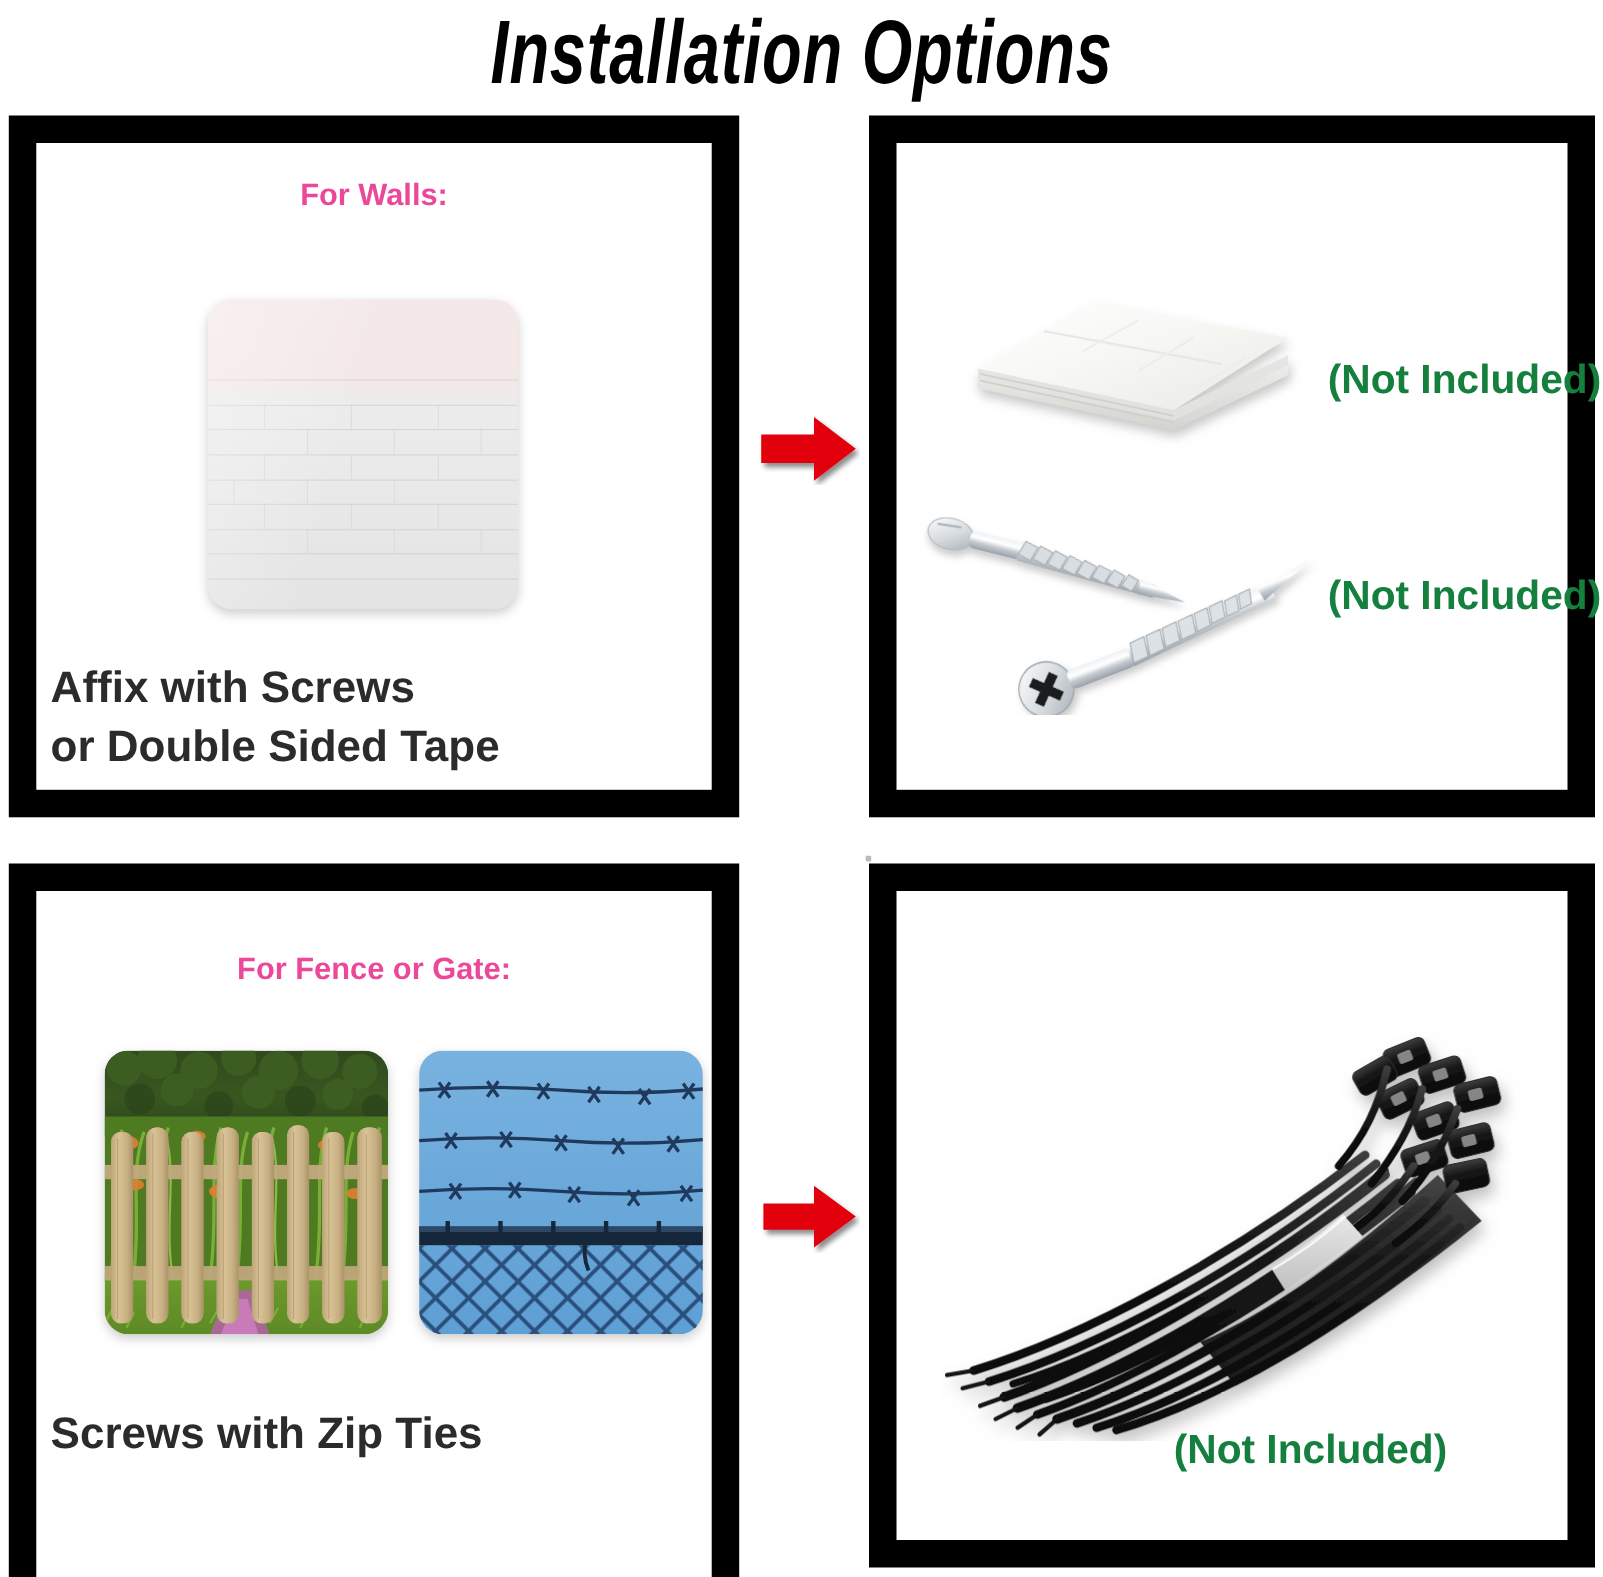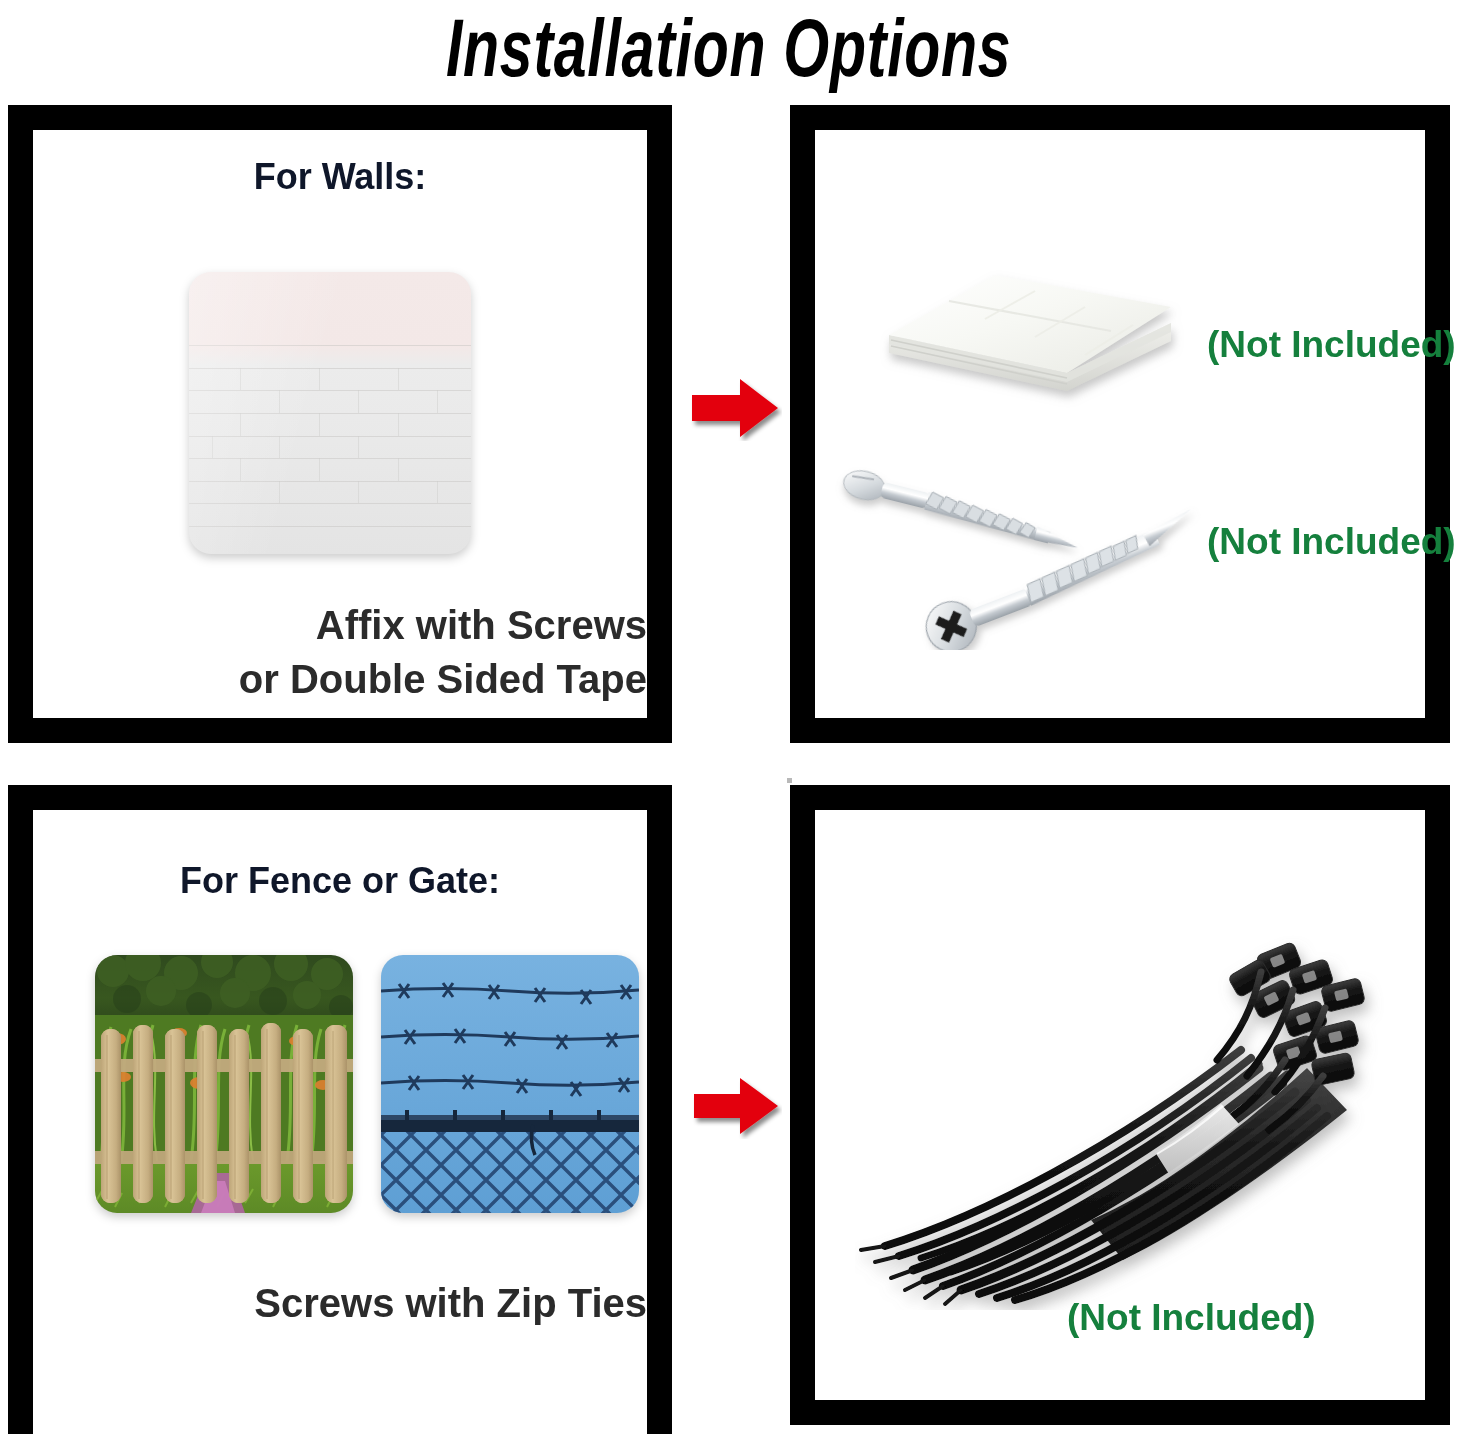--- a/index.html
+++ b/index.html
@@ -30,26 +30,26 @@
   #panel-walls       {left:8px;  top:105px;  width:664px; height:638px;}
   #panel-wall-hw     {left:790px;top:105px;  width:660px; height:638px;}
   #panel-fence       {left:8px;  top:785px;  width:664px; height:784px;}
   #panel-fence-hw    {left:790px;top:785px;  width:660px; height:640px;}
 
   .panel-inner{position:relative;width:100%;height:100%;}
 
   
   .heading{
     position:absolute;width:100%;text-align:center;
-    font-weight:bold;font-size:36px;line-height:50px;color:#0f172a;
+    font-weight:bold;font-size:28px;line-height:50px;color:#ec4899;
     letter-spacing:0px;
   }
   .caption{
-    position:absolute;width:100%;text-align:right;
-    font-weight:bold;font-size:40px;line-height:54px;color:#2b2b2b;
+    position:absolute;width:100%;text-align:left;
+    font-weight:bold;font-size:40px;line-height:54px;color:#2b2b2b;margin-left:13px;
   }
   .notincl{
     position:absolute;font-weight:bold;font-size:37px;line-height:40px;color:#15803d;
     white-space:nowrap;
   }
 
   
   .arrow{position:absolute;}
 
   

